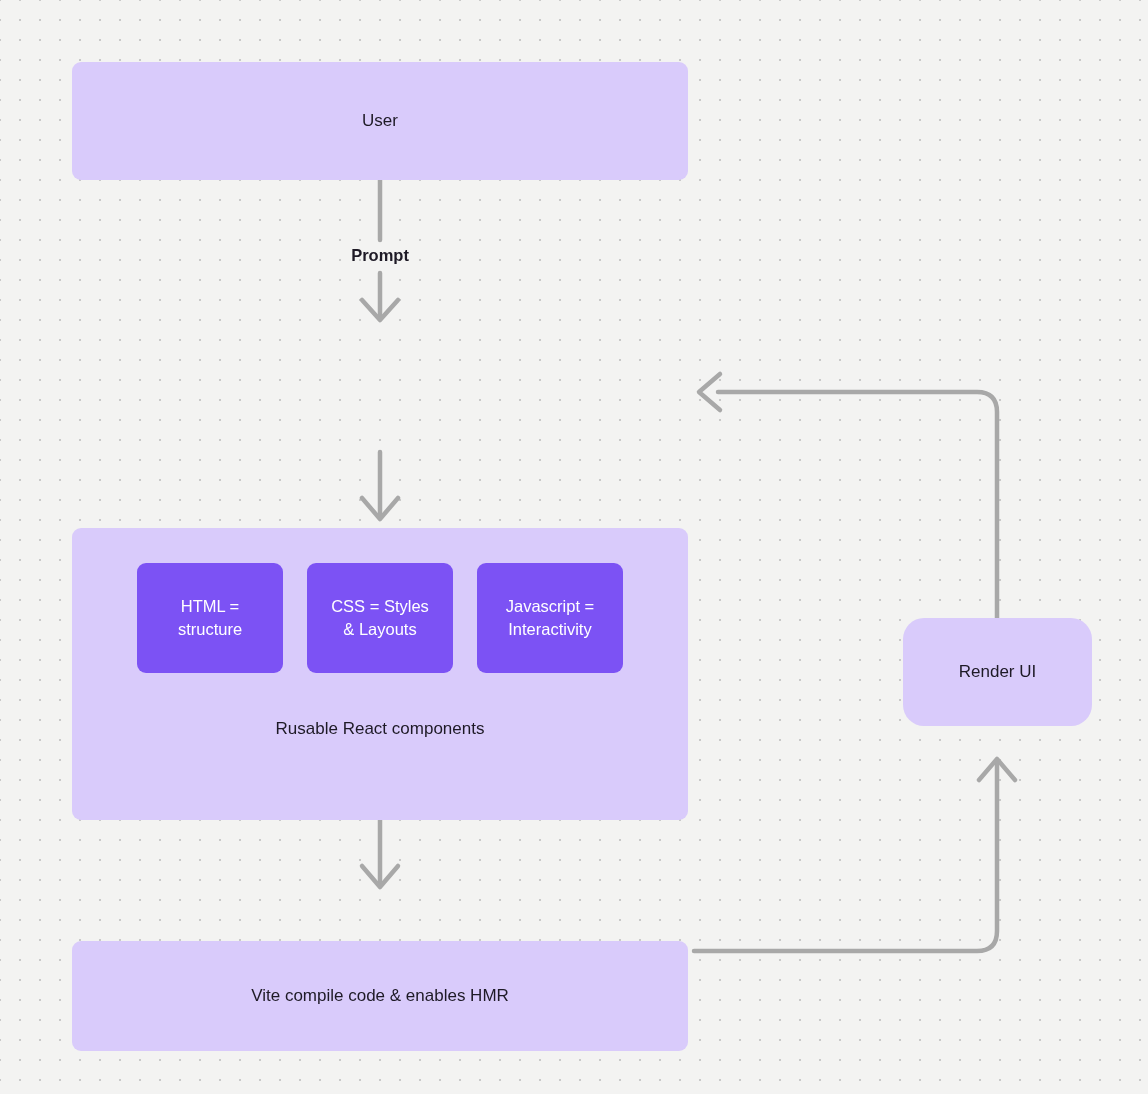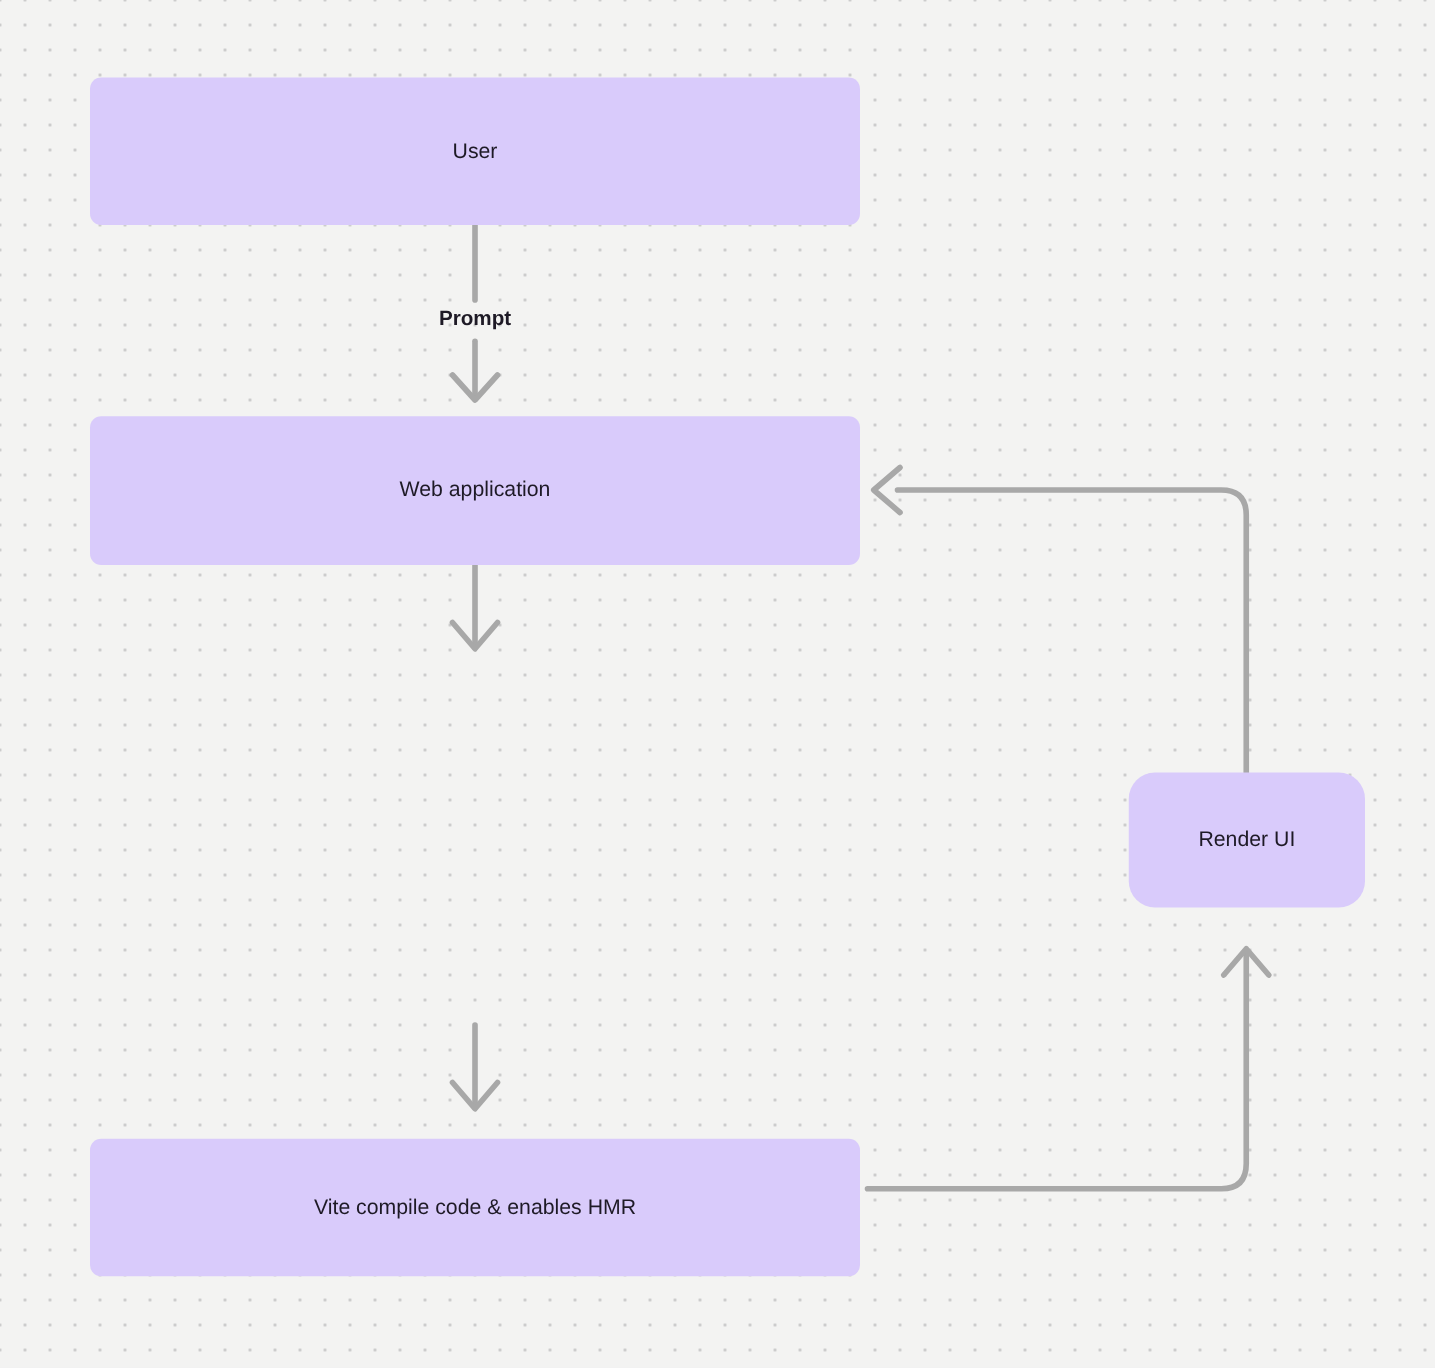--- a/index.html
+++ b/index.html
@@ -104,26 +104,42 @@
 
     </g>
   </svg>
 
   <div class="node node-outer" style="left:72px; top:62px; width:616px; height:118px;">
     <span>User</span>
   </div>
 
   <div class="edge-label" style="left:320px; top:246px; width:120px;font-weight:bold;">Prompt</div>
 
-  <div class="node node-outer" style="left:72px; top:333px; width:616px; height:119px;">
-    <span>Web application</span>
+
+  <div class="node node-outer" style="left:72px; top:528px; width:616px; height:292px; display:block;">
+
+    <div class="node node-inner" style="left:65px; top:35px; width:146px; height:110px; flex-direction:column;">
+      <span>HTML =</span>
+      <span>structure</span>
+    </div>
+
+    <div class="node node-inner" style="left:235px; top:35px; width:146px; height:110px; flex-direction:column;">
+      <span>CSS = Styles</span>
+      <span>&amp; Layouts</span>
+    </div>
+
+    <div class="node node-inner" style="left:405px; top:35px; width:146px; height:110px; flex-direction:column;">
+      <span>Javascript =</span>
+      <span>Interactivity</span>
+    </div>
+
+    <div class="stack-label" style="top:190px;">Rusable React components</div>
   </div>
 
-
-  <div class="node node-outer" style="left:72px; top:911px; width:616px; height:110px;">
+  <div class="node node-outer" style="left:72px; top:941px; width:616px; height:110px;">
     <span>Vite compile code &amp; enables HMR</span>
   </div>
 
   <div class="node node-outer" style="left:903px; top:618px; width:189px; height:108px;border-radius:21px;">
     <span>Render UI</span>
   </div>
 
 </div>
 
 </body></html>

